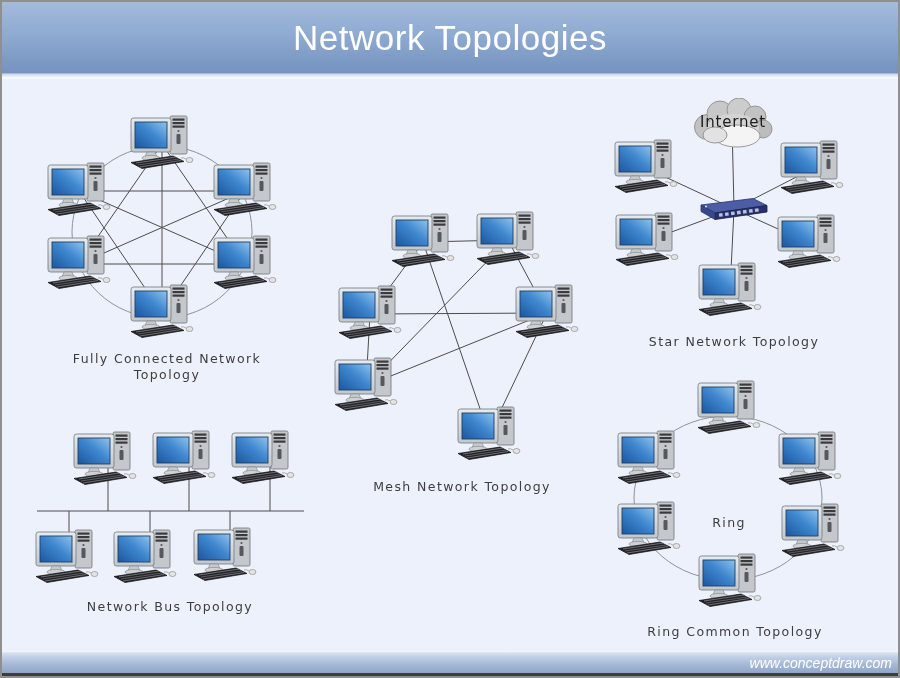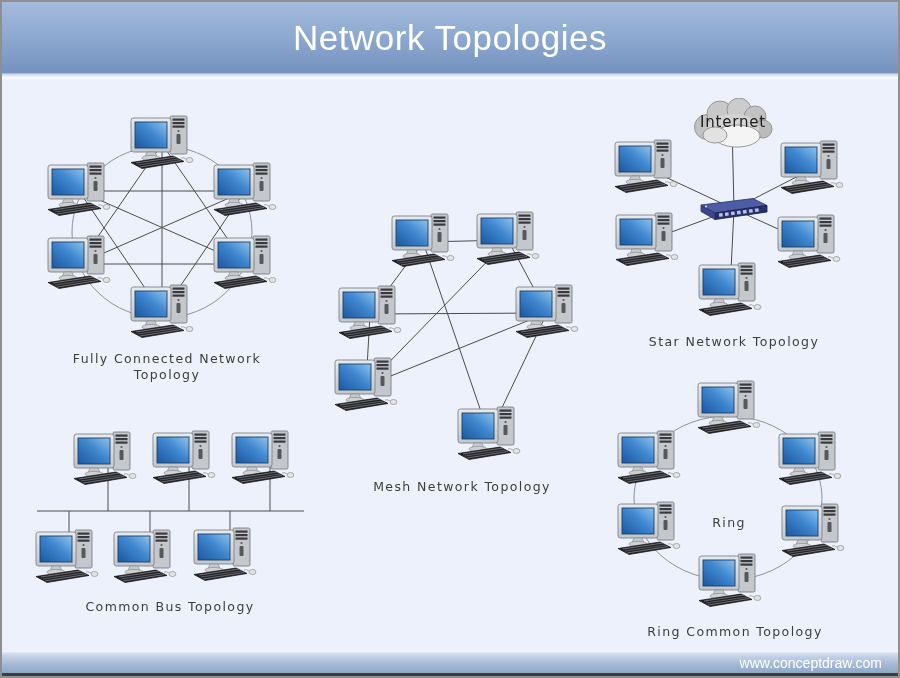--- a/index.html
+++ b/index.html
@@ -34,22 +34,23 @@
     letter-spacing:0.5px;
   }
   
   .footer{
     position:absolute;left:0;bottom:0;width:100%;height:25px;
     box-sizing:border-box;
     background:linear-gradient(#dfe8f3 0%, #c3d2e7 20%, #a4b8d6 60%, #8ea7c9 100%);
     border-top:1px solid #f2f6fb;
     border-bottom:3px solid #3d3d3d;
     display:flex;align-items:center;justify-content:flex-end;
-    padding-right:16px;
+    padding-right:6px;
     z-index:5;
+    font-style:italic;
   }
   .footer-url{
     color:#ffffff;
     font-family:"Liberation Sans", sans-serif;
     font-size:14px;
   }
   
   .canvas-svg{position:absolute;left:0;top:0;z-index:1;}
   .topo-line{stroke:#4c4c4c;stroke-width:1;}
   .topo-circle{stroke:#8c949e;stroke-width:1;fill:none;}
@@ -213,21 +214,21 @@
           <use x="696" y="551" href="#pc-icon" xlink:href="#pc-icon"></use>
           <use x="615" y="499" href="#pc-icon" xlink:href="#pc-icon"></use>
           <use x="615" y="428" href="#pc-icon" xlink:href="#pc-icon"></use>
         </g>
       </g>
   </svg>
 
   <div class="topo-label lbl-fully">Fully Connected Network Topology</div>
   <div class="topo-label lbl-mesh">Mesh Network Topology</div>
   <div class="topo-label lbl-star">Star Network Topology</div>
-  <div class="topo-label lbl-bus">Common Bus Topology</div>
+  <div class="topo-label lbl-bus">Network Bus Topology</div>
   <div class="topo-label lbl-ring">Ring Common Topology</div>
   <div class="topo-label lbl-ring-center">Ring</div>
 
   <div class="cloud">
     <svg width="92" height="54" viewBox="0 0 92 54">
       <g stroke="#8f8f8f" stroke-width="0.9">
         <circle cx="20" cy="29" r="12.5" fill="#c2c2c2"></circle>
         <circle cx="33" cy="16" r="13" fill="#c8c8c8"></circle>
         <circle cx="52" cy="12" r="12" fill="#cccccc"></circle>
         <circle cx="68" cy="19" r="11" fill="#c2c2c2"></circle>

